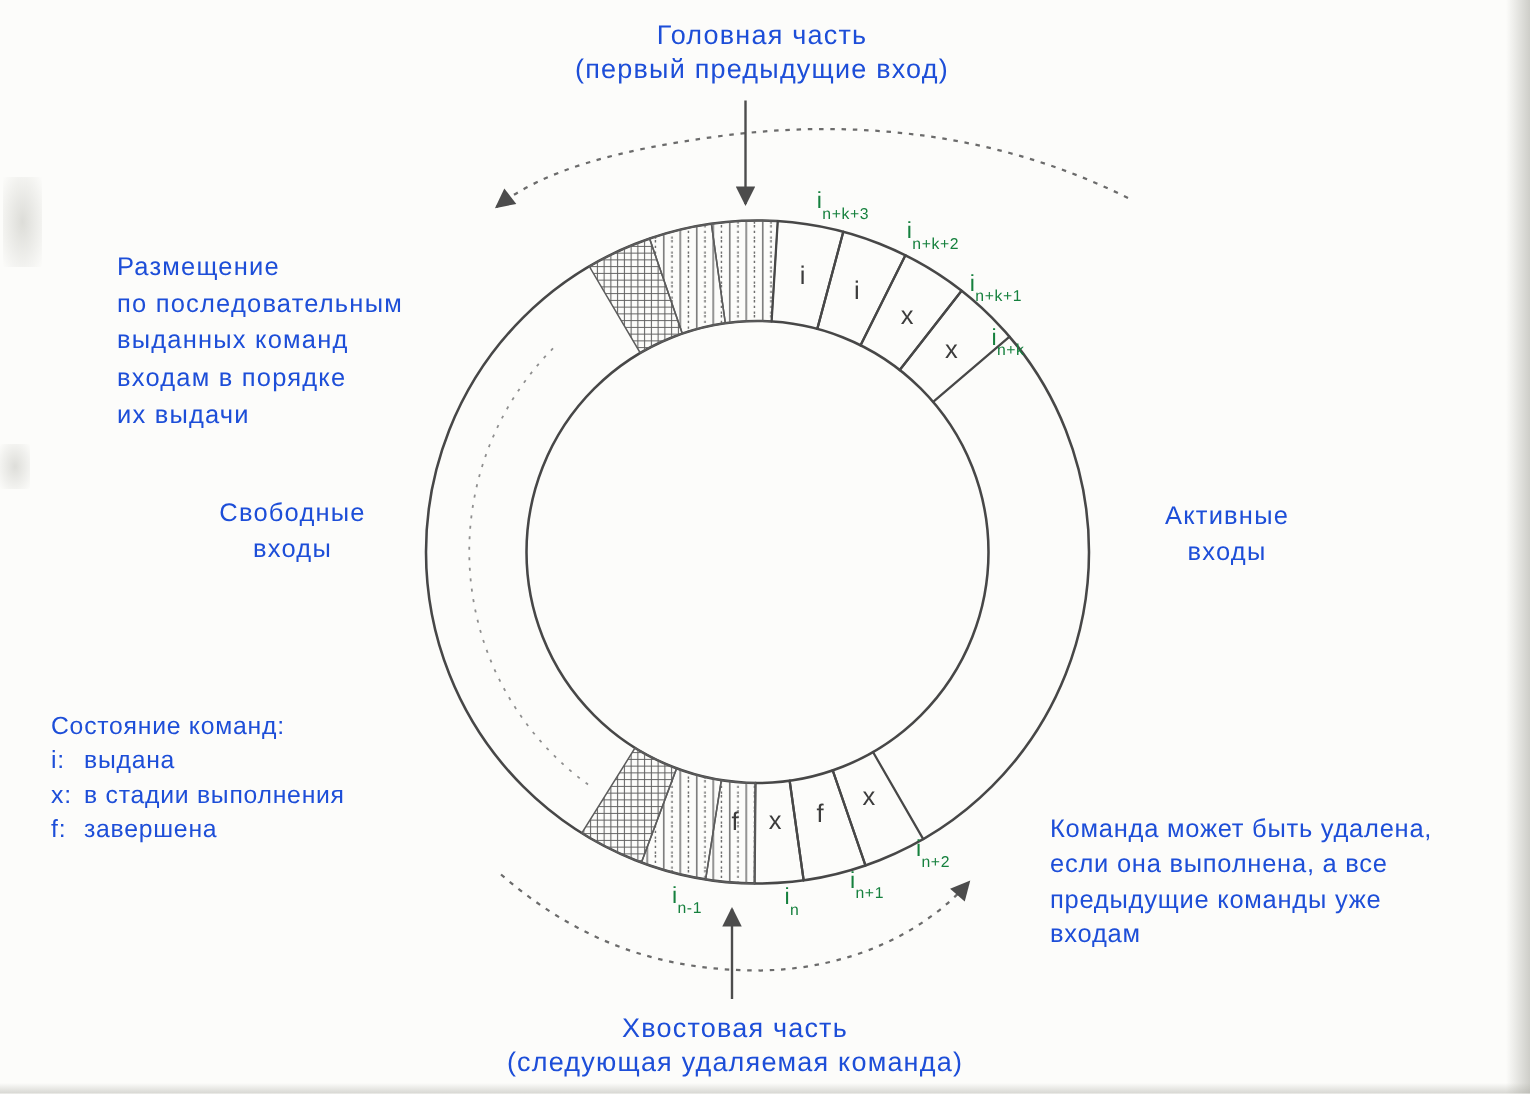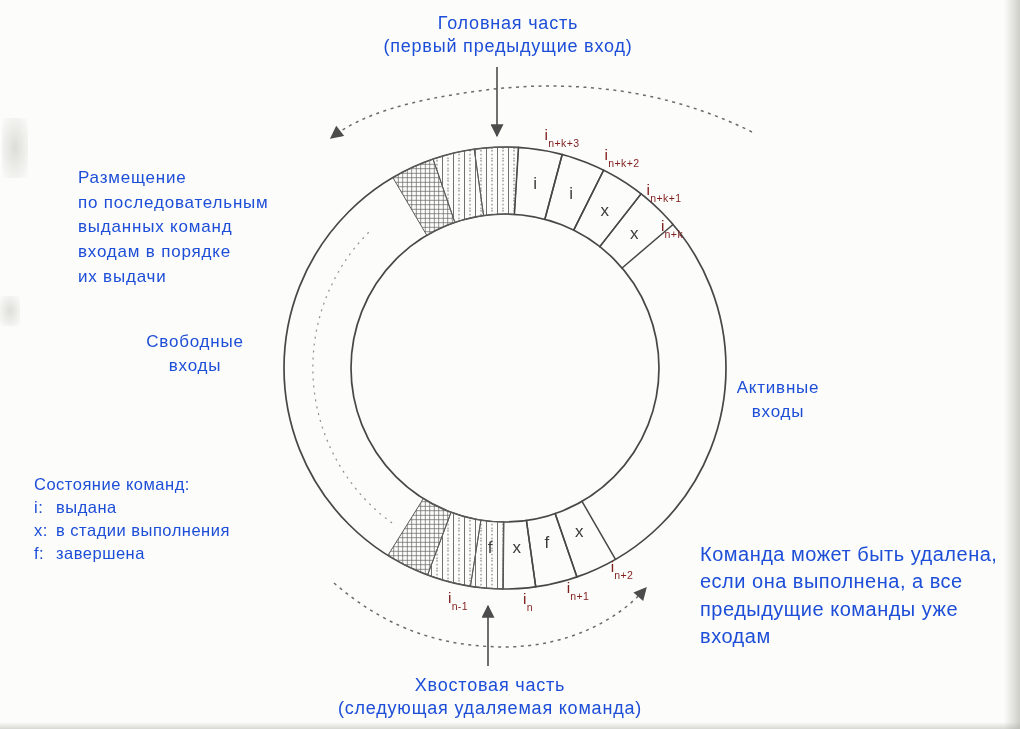--- a/index.html
+++ b/index.html
@@ -21,32 +21,32 @@
   .faint-arc{fill:none;stroke:#8f8f8f;stroke-width:1.2;stroke-dasharray:2 5;}
   .pointer-line{fill:none;stroke:#4c4c4c;stroke-width:1.6;}
 
   
   .tblock{position:absolute;font-size:17px;letter-spacing:0.8px;line-height:1.42;color:#1d4ed8;}
   .center{text-align:center;}
   #head-label{left:343px;top:12px;width:330px;font-size:18px;line-height:1.28;}
   #tail-label{left:320px;top:674px;width:340px;font-size:18px;line-height:1.28;}
   #placement-note{left:78px;top:166px;width:260px;line-height:1.45;}
   #free-label{left:115px;top:330px;width:160px;}
-  #active-label{left:698px;top:332px;width:160px;margin-top:44px;}
-  #removal-note{left:700px;top:541px;width:320px;font-size:20px;line-height:1.37;letter-spacing:0.5px;}
+  #active-label{left:738px;top:332px;width:160px;}
+  #removal-note{left:700px;top:541px;width:320px;font-size:17px;line-height:1.37;letter-spacing:0.5px;}
   #legend{left:10px;top:472px;width:300px;font-size:16.5px;letter-spacing:0.5px;}
   #legend .lrow{padding-left:24px;line-height:23px;}
   #legend .lkey{display:inline-block;width:22px;}
   #legend .ltitle{line-height:24px;margin-left:24px;}
 
   
   #entry-labels{position:absolute;inset:0;}
   .entry-label{
     position:absolute;transform:translate(-50%,-50%);
-    font-size:15.5px;color:#7f1d1d;white-space:nowrap;letter-spacing:0.2px;
+    font-size:15.5px;color:#15803d;white-space:nowrap;letter-spacing:0.2px;
   }
   .entry-label sub{font-size:10.5px;position:relative;top:3px;letter-spacing:0.4px;}
 
   
   .artifact{position:absolute;pointer-events:none;}
   #edge-right{right:0;top:0;bottom:0;width:16px;
     background:linear-gradient(to left, rgba(168,168,160,0.55), rgba(168,168,160,0));}
   #edge-bottom{left:0;right:0;bottom:0;height:7px;
     background:linear-gradient(to top, rgba(170,170,162,0.45), rgba(170,170,162,0));}
   #smudge-1{left:2px;top:118px;width:26px;height:60px;

